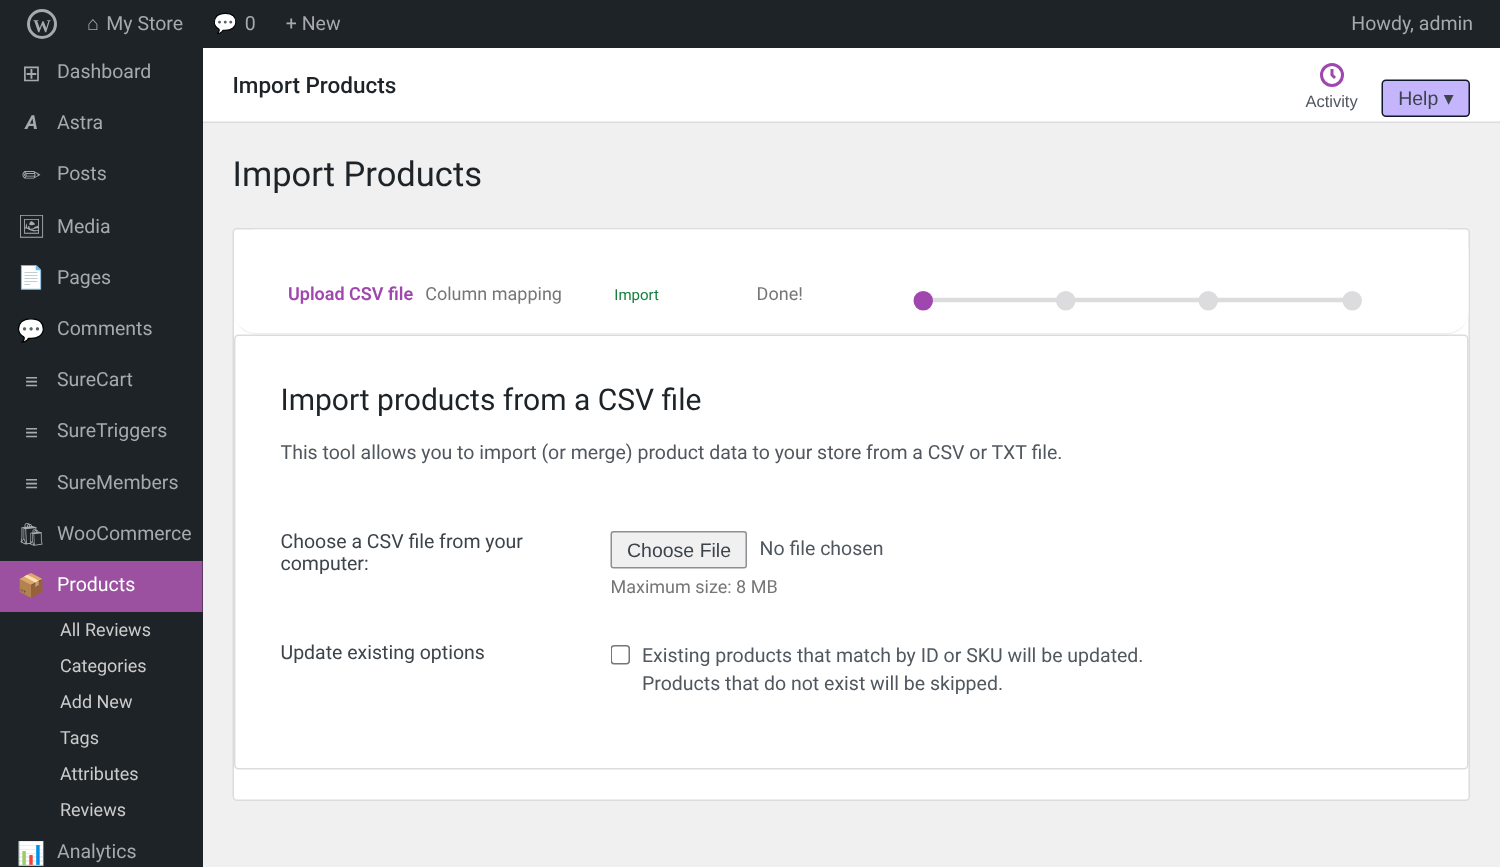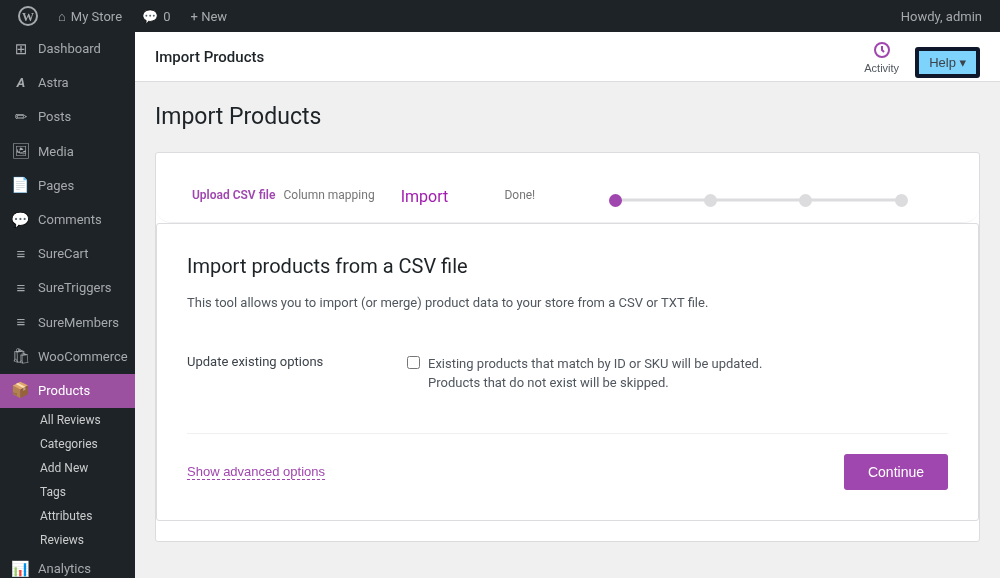--- a/index.html
+++ b/index.html
@@ -69,21 +69,21 @@
     }
     .page-header-title { font-size: 15px; font-weight: 500; color: #1d2327; }
     .page-header-actions { display: flex; align-items: flex-end; gap: 4px; }
     .header-action-btn {
       display: flex; flex-direction: column; align-items: center;
       padding: 4px 12px; cursor: pointer; color: #50575e; font-size: 11px; gap: 2px;
       background: none; border: none;
     }
     .header-action-btn svg { width: 20px; height: 20px; }
     .help-btn {
-      background: #7dd3fc; border: 4px solid #0f172a; border-radius: 3px;
+      background: #c4b5fd; border: 1px solid #0f172a; border-radius: 3px;
       padding: 4px 10px; cursor: pointer; font-size: 13px; color: #3c434a;
       display: flex; align-items: center; gap: 4px;
     }
 
     
     .wrap { padding: 20px 20px; }
     .wrap h1 { font-size: 23px; font-weight: 400; color: #1d2327; margin-bottom: 20px; line-height: 1.3; }
 
     .steps-container {
       background: #fff;
@@ -267,21 +267,21 @@
           <div class="steps-track" style="padding-bottom:15px;">
 
             <div style="display:flex; width:100%; position:relative; margin-bottom:0;">
               <div style="flex:1; text-align:center;">
                 <span style="font-size:12px; color:#a046af; font-weight:600;">Upload CSV file</span>
               </div>
               <div style="flex:1; text-align:center;">
                 <span style="font-size:12px; color:#767676;">Column mapping</span>
               </div>
               <div style="flex:1; text-align:center;">
-                <span style="font-size:16px; color:#a21caf;">Import</span>
+                <span style="font-size:10px; color:#15803d;">Import</span>
               </div>
               <div style="flex:1; text-align:center;">
                 <span style="font-size:12px; color:#767676;">Done!</span>
               </div>
             </div>
 
             <div style="display:flex; width:100%; align-items:center; position:relative; margin-top:8px;">
               <div style="position:absolute; top:50%; left:12.5%; right:12.5%; height:3px; background:#dcdcde; transform:translateY(-50%); z-index:0;"></div>
               <div style="position:absolute; top:50%; left:12.5%; width:0%; height:3px; background:#a046af; transform:translateY(-50%); z-index:0;"></div>
               <div style="flex:1; display:flex; justify-content:center; z-index:1;">
@@ -299,35 +299,43 @@
             </div>
           </div>
         </div>
 
         <div class="import-card">
           <h2>Import products from a CSV file</h2>
           <p>This tool allows you to import (or merge) product data to your store from a CSV or TXT file.</p>
 
           <table class="form-table">
             <tbody>
+                <tr>
+              <th>
+                <label>Choose a CSV file from your computer:</label>
+              </th>
+              <td>
+                <div class="file-input-wrap">
+                  <button class="choose-file-btn">Choose File</button>
+                  <span class="no-file-text">No file chosen</span>
+                </div>
+                <div class="max-size">Maximum size: 8 MB</div>
+              </td>
+            </tr>
             <tr>
               <th>
                 <label>Update existing options</label>
               </th>
               <td>
                 <div class="checkbox-wrap">
                   <input type="checkbox" style="">
                   <span class="checkbox-label">Existing products that match by ID or SKU will be updated. Products that do not exist will be skipped.</span>
                 </div>
               </td>
             </tr>
           </tbody>
             </table>
 
-          <div class="form-footer">
-            <button class="show-advanced">Show advanced options</button>
-            <button class="continue-btn">Continue</button>
-          </div>
         </div>
       </div>
     </div>
   </div>
 </div>
 
 </body></html>

